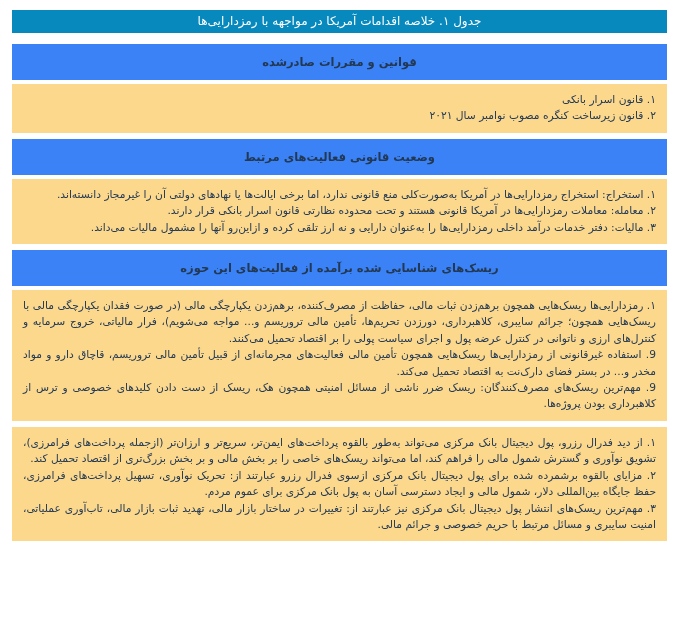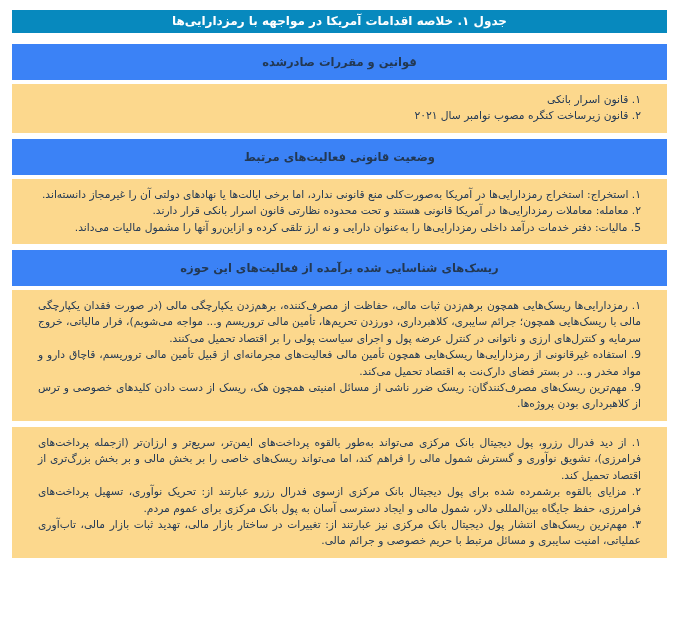--- a/index.html
+++ b/index.html
@@ -10,42 +10,42 @@
     background: #ffffff;
     direction: rtl;
     font-family: "DejaVu Sans", "Liberation Sans", sans-serif;
   }
   .page { padding: 10px 12px 0 12px; }
 
   .title-bar {
     background: #0789be;
     color: #ffffff;
     font-size: 12px;
-    font-weight: bold;
+    font-weight: normal;
     text-align: center;
     padding: 4px 0 5px 0;
     margin-bottom: 11px;
   }
 
   .sec-header {
     background: #3b82f6;
     color: #233852;
     font-size: 11.5px;
     font-weight: bold;
     text-align: center;
     padding: 11px 6px;
     margin-bottom: 4px;
   }
 
   .sec-body {
     background: #fcd88d;
     color: #243a55;
     font-size: 10.7px;
     line-height: 16.4px;
-    padding: 8px 26px;
+    padding: 8px 11px;
     margin-bottom: 6px;
     text-align: justify;
   }
 
   .item { margin: 0; }
 </style>
 </head>
 <body>
 
 <div class="page">
@@ -58,21 +58,21 @@
       <p class="item">۱. قانون اسرار بانکی</p>
       <p class="item">۲. قانون زیرساخت کنگره مصوب نوامبر سال ۲۰۲۱</p>
     </div>
   </section>
 
   <section>
     <div class="sec-header">وضعیت قانونی فعالیت‌های مرتبط</div>
     <div class="sec-body">
       <p class="item">۱. استخراج: استخراج رمزدارایی‌ها در آمریکا به‌صورت‌کلی منع قانونی ندارد، اما برخی ایالت‌ها یا نهادهای دولتی آن را غیرمجاز دانسته‌اند.</p>
       <p class="item">۲. معامله: معاملات رمزدارایی‌ها در آمریکا قانونی هستند و تحت محدوده نظارتی قانون اسرار بانکی قرار دارند.</p>
-      <p class="item">5. مالیات: دفتر خدمات درآمد داخلی رمزدارایی‌ها را به‌عنوان دارایی و نه ارز تلقی کرده و ازاین‌رو آنها را مشمول مالیات می‌داند.</p>
+      <p class="item">۳. مالیات: دفتر خدمات درآمد داخلی رمزدارایی‌ها را به‌عنوان دارایی و نه ارز تلقی کرده و ازاین‌رو آنها را مشمول مالیات می‌داند.</p>
     </div>
   </section>
 
   <section>
     <div class="sec-header">ریسک‌های شناسایی شده برآمده از فعالیت‌های این حوزه</div>
     <div class="sec-body">
       <p class="item">۱. رمزدارایی‌ها ریسک‌هایی همچون برهم‌زدن ثبات مالی، حفاظت از مصرف‌کننده، برهم‌زدن یکپارچگی مالی (در صورت فقدان یکپارچگی مالی با ریسک‌هایی همچون؛ جرائم سایبری، کلاهبرداری، دورزدن تحریم‌ها، تأمین مالی تروریسم و... مواجه می‌شویم)، فرار مالیاتی، خروج سرمایه و کنترل‌های ارزی و ناتوانی در کنترل عرضه پول و اجرای سیاست پولی را بر اقتصاد تحمیل می‌کنند.</p>
       <p class="item">9. استفاده غیرقانونی از رمزدارایی‌ها ریسک‌هایی همچون تأمین مالی فعالیت‌های مجرمانه‌ای از قبیل تأمین مالی تروریسم، قاچاق دارو و مواد مخدر و... در بستر فضای دارک‌نت به اقتصاد تحمیل می‌کند.</p>
       <p class="item">9. مهم‌ترین ریسک‌های مصرف‌کنندگان: ریسک ضرر ناشی از مسائل امنیتی همچون هک، ریسک از دست دادن کلیدهای خصوصی و ترس از کلاهبرداری بودن پروژه‌ها.</p>
     </div>

